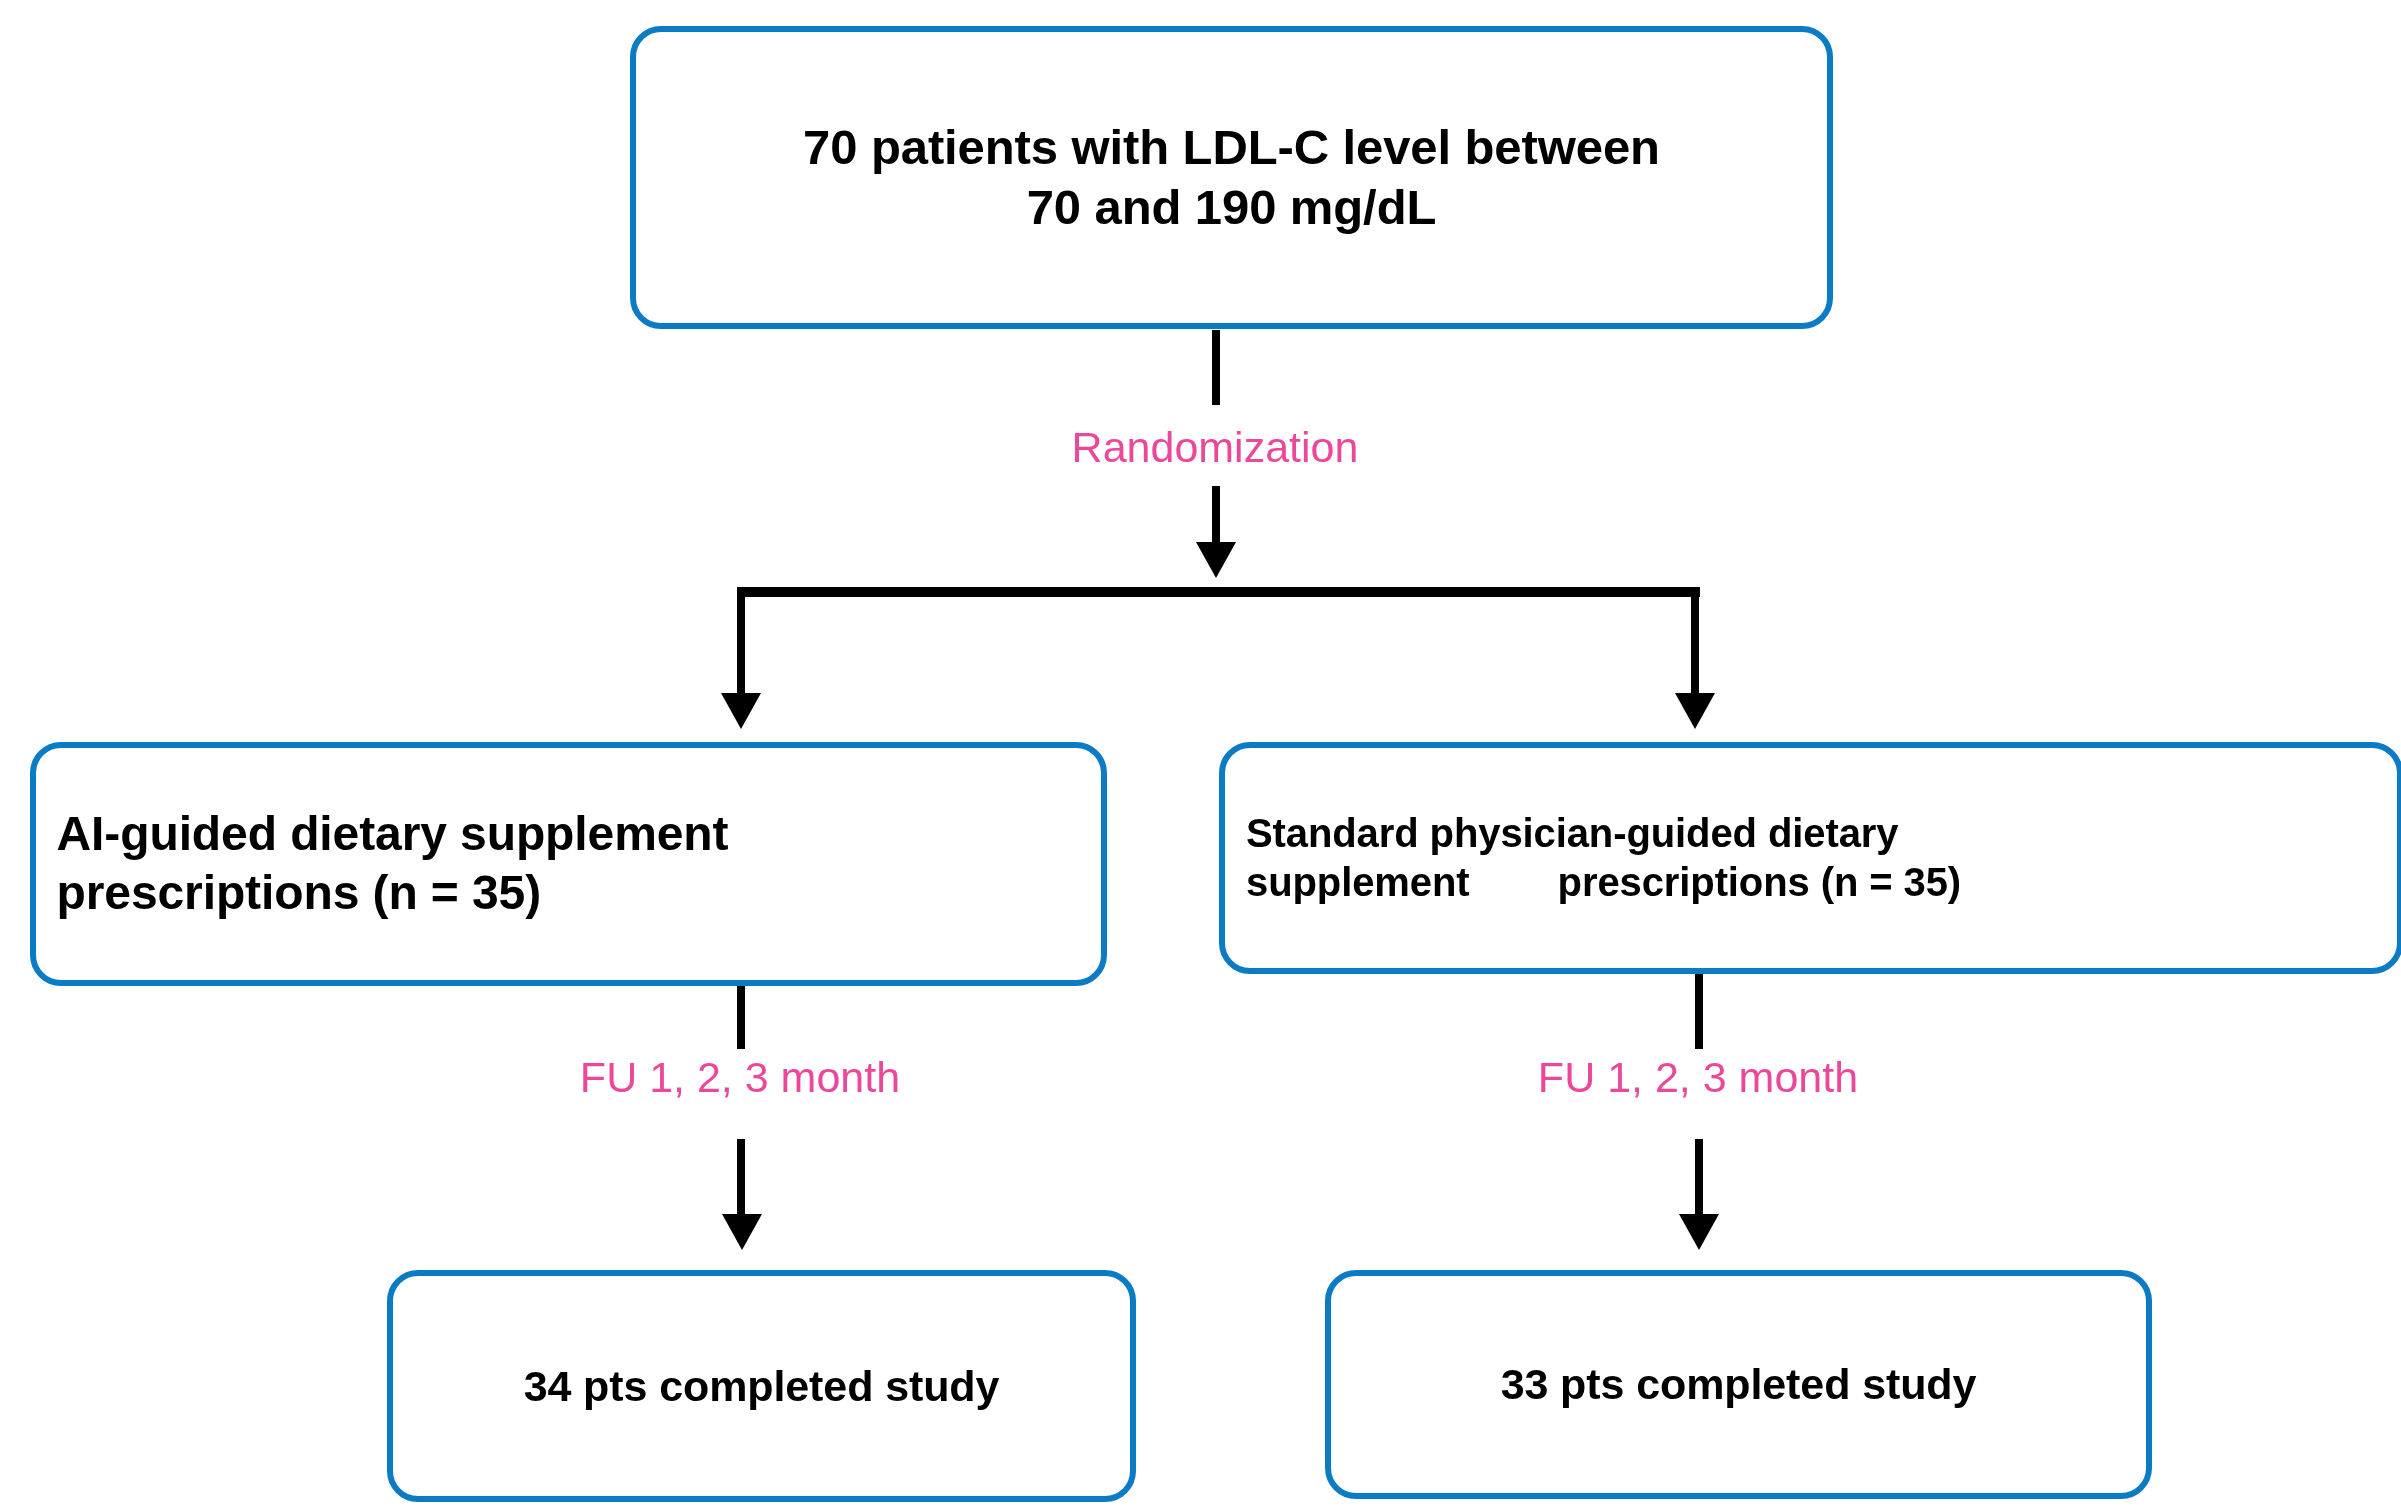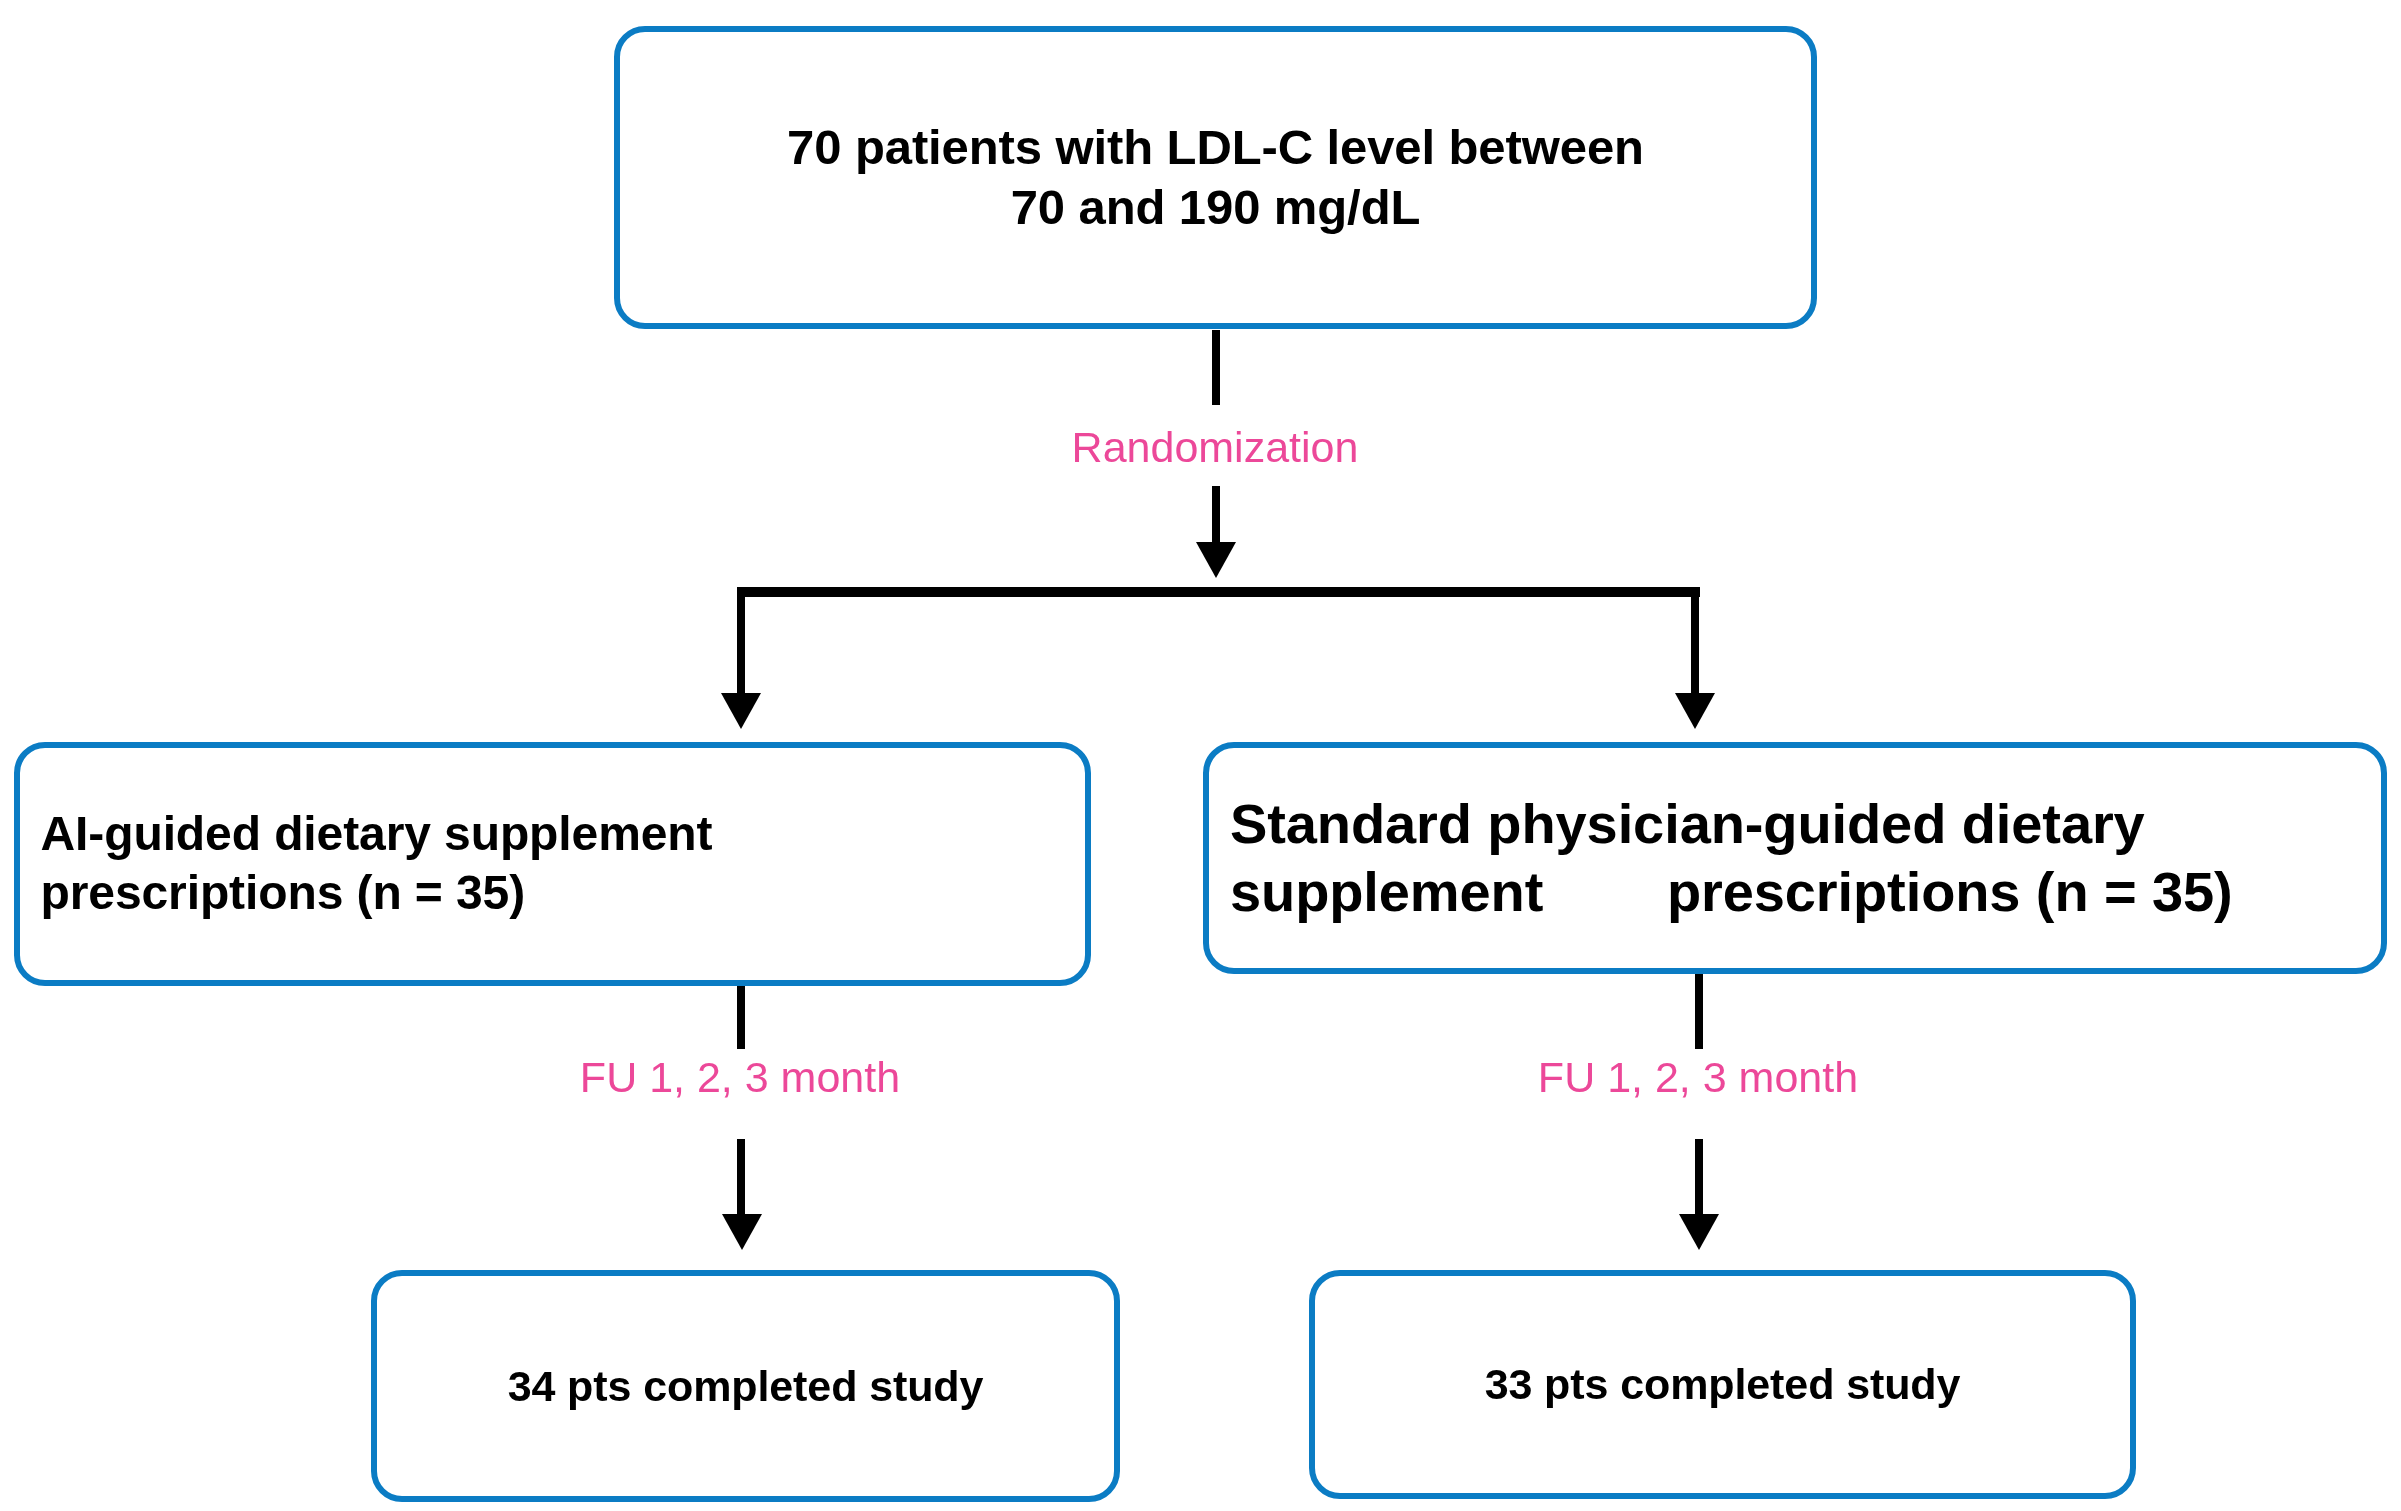--- a/index.html
+++ b/index.html
@@ -22,20 +22,21 @@
   
   .node {
     position: absolute;
     box-sizing: border-box;
     background: #ffffff;
     border: 6px solid #0b7cc4;
     border-radius: 31px;
     display: flex;
     align-items: center;
     z-index: 3;
+    margin-left: 16px;
   }
   .node-text {
     width: 100%;
     color: #000000;
     font-weight: bold;
     line-height: 1.22;
     letter-spacing: -0.1px;
     white-space: pre-wrap;
   }
   .center-text { text-align: center; }
@@ -59,21 +60,21 @@
   }
   #node-arm-intervention .node-text {
     font-size: 48px;
     padding: 0 0 0 21px;
   }
   #node-arm-control {
     left: 1203px; top: 742px;
     width: 1184px; height: 232px;
   }
   #node-arm-control .node-text {
-    font-size: 56px;
+    font-size: 40px;
     padding: 0 0 0 21px;
   }
 
   
   #node-outcome-intervention {
     left: 371px; top: 1270px;
     width: 749px; height: 232px;
     justify-content: center;
   }
   #node-outcome-control {

